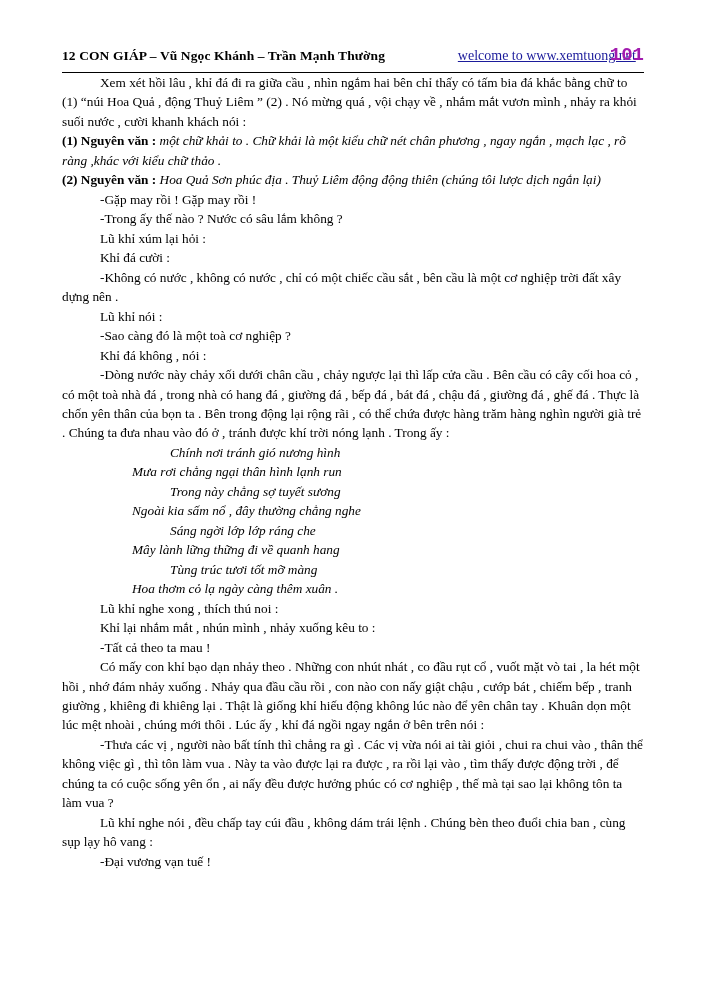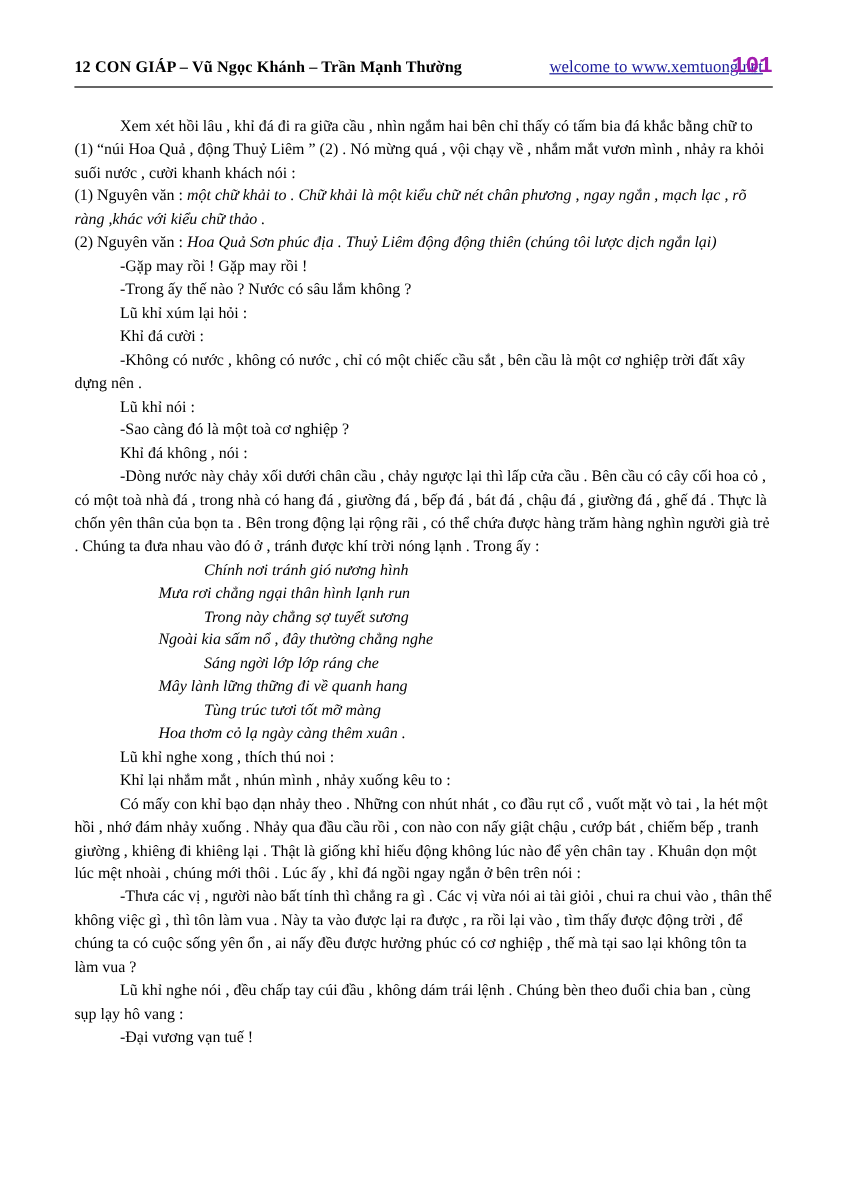--- a/index.html
+++ b/index.html
@@ -54,32 +54,31 @@
     z-index: 2;
     font-family: Liberation Mono, monospace;
   }
   .hr {
     border: none;
     border-top: 1.3px solid #000;
     margin: 6px 0 0 0;
     height: 0;
   }
   .body {
-    margin-top: 22px;
     font-size: 13.3px;
     line-height: 1.465;
     text-align: left;
   }
   p {
     margin: 0;
   }
   .ind {
     text-indent: 38px;
   }
-  .bold { font-weight: normal; text-align: right; }
+  .bold { font-weight: bold; text-align: right; }
   .bi { font-weight: normal; font-style: italic; }
   .poem {
     font-style: italic;
   }
   .poem-a { margin-left: 108px; }
   .poem-b { margin-left: 70px; }
 </style>
 </head>
 <body>
 
@@ -116,19 +115,20 @@
     <p class="poem poem-b">Mưa rơi chẳng ngại thân hình lạnh run</p>
     <p class="poem poem-a">Trong này chẳng sợ tuyết sương</p>
     <p class="poem poem-b">Ngoài kia sấm nổ , đây thường chẳng nghe</p>
     <p class="poem poem-a">Sáng ngời lớp lớp ráng che</p>
     <p class="poem poem-b">Mây lành lững thững đi về quanh hang</p>
     <p class="poem poem-a">Tùng trúc tươi tốt mỡ màng</p>
     <p class="poem poem-b">Hoa thơm cỏ lạ ngày càng thêm xuân .</p>
 
     <p class="ind">Lũ khỉ nghe xong , thích thú noi :</p>
     <p class="ind">Khỉ lại nhắm mắt , nhún mình , nhảy xuống kêu to :</p>
+    <p class="ind">-Tất cả theo ta mau !</p>
     <p class="ind">Có mấy con khỉ bạo dạn nhảy theo . Những con nhút nhát  , co đầu rụt cổ , vuốt mặt vò tai , la hét một hồi , nhớ đám nhảy xuống . Nhảy qua đầu cầu rồi , con nào con nấy giật chậu , cướp bát , chiếm bếp , tranh giường , khiêng đi khiêng lại . Thật là giống khỉ hiếu động không lúc nào để yên chân tay . Khuân dọn một lúc mệt  nhoài , chúng mới thôi . Lúc ấy , khỉ đá ngồi ngay ngắn ở bên trên nói :</p>
     <p class="ind">-Thưa các vị , người nào bất tính thì chẳng ra gì . Các vị vừa nói ai tài giỏi , chui ra chui vào , thân thể không việc gì , thì tôn làm vua . Này ta vào được lại ra được , ra rồi lại vào , tìm thấy được động trời , để chúng ta có cuộc sống yên ổn , ai nấy đều được hưởng phúc có cơ nghiệp , thế mà tại sao lại không tôn ta làm vua ?</p>
     <p class="ind">Lũ khỉ nghe nói , đều chấp tay cúi đầu , không dám trái lệnh . Chúng bèn  theo đuổi chia ban , cùng sụp lạy hô vang :</p>
     <p class="ind">-Đại vương vạn tuế !</p>
 
   </div>
 </div>
 
 </body></html>

